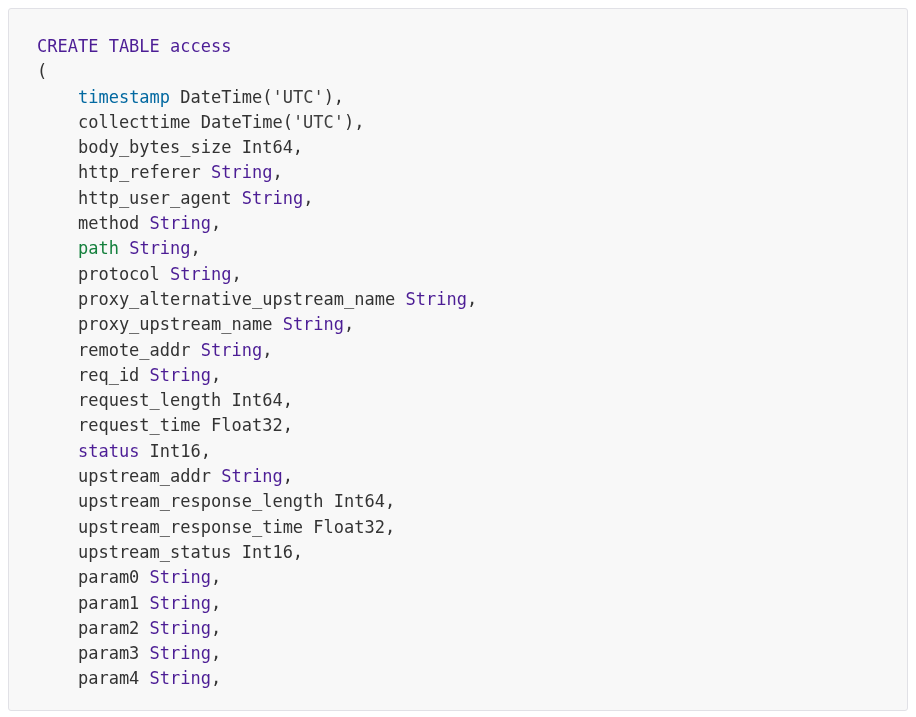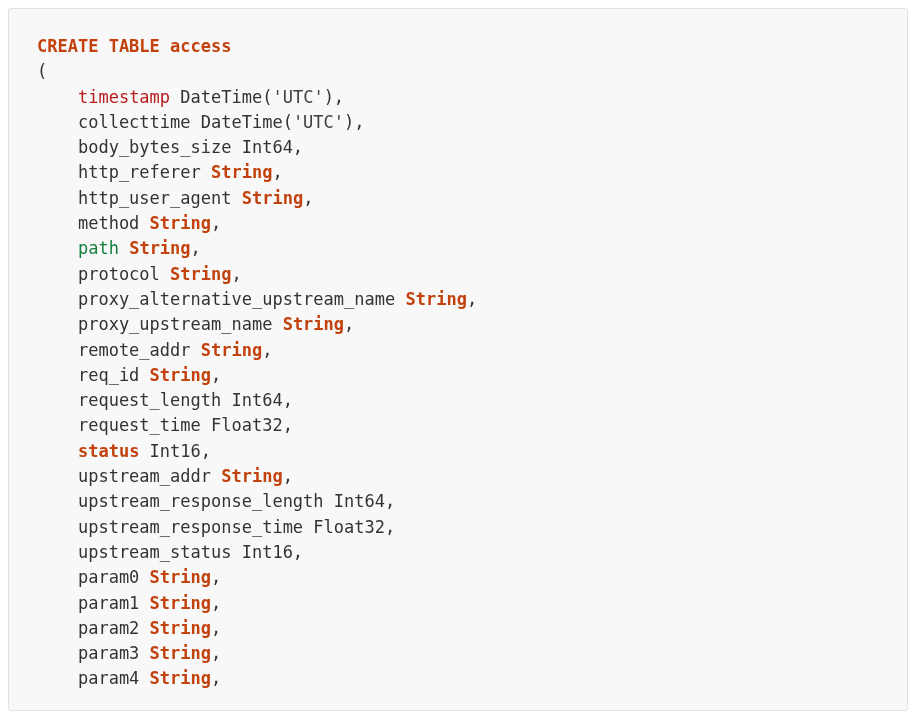--- a/index.html
+++ b/index.html
@@ -35,21 +35,21 @@
       white-space: pre;
       color: #333333;
     }
     pre.code .line {
       height: 25.3px;
       white-space: pre;
     }
     
   </style>
 <style>.tok-p{color:#333333;}
-.tok-k{color:#c2410c;font-weight:bold;}
-.tok-b{color:#b91c1c;text-align:right;}
+.tok-k{color:#4c1d95;}
+.tok-b{color:#0369a1;text-align:right;}
 .tok-s{color:#404040;}
 .tok-f{color:#15803d;}</style></head>
 <body>
 
 <div class="code-block">
   <pre class="code"><div class="line"><span class="tok-k">CREATE TABLE access</span></div><div class="line"><span class="tok-p">(</span></div><div class="line"><span class="tok-p">    </span><span class="tok-b">timestamp</span><span class="tok-p"> DateTime(</span><span class="tok-s">'UTC'</span><span class="tok-p">),</span></div><div class="line"><span class="tok-p">    collecttime DateTime(</span><span class="tok-s">'UTC'</span><span class="tok-p">),</span></div><div class="line"><span class="tok-p">    body_bytes_size Int64,</span></div><div class="line"><span class="tok-p">    http_referer </span><span class="tok-k">String</span><span class="tok-p">,</span></div><div class="line"><span class="tok-p">    http_user_agent </span><span class="tok-k">String</span><span class="tok-p">,</span></div><div class="line"><span class="tok-p">    method </span><span class="tok-k">String</span><span class="tok-p">,</span></div><div class="line"><span class="tok-p">    </span><span class="tok-f">path</span><span class="tok-p"> </span><span class="tok-k">String</span><span class="tok-p">,</span></div><div class="line"><span class="tok-p">    protocol </span><span class="tok-k">String</span><span class="tok-p">,</span></div><div class="line"><span class="tok-p">    proxy_alternative_upstream_name </span><span class="tok-k">String</span><span class="tok-p">,</span></div><div class="line"><span class="tok-p">    proxy_upstream_name </span><span class="tok-k">String</span><span class="tok-p">,</span></div><div class="line"><span class="tok-p">    remote_addr </span><span class="tok-k">String</span><span class="tok-p">,</span></div><div class="line"><span class="tok-p">    req_id </span><span class="tok-k">String</span><span class="tok-p">,</span></div><div class="line"><span class="tok-p">    request_length Int64,</span></div><div class="line"><span class="tok-p">    request_time Float32,</span></div><div class="line"><span class="tok-p">    </span><span class="tok-k">status</span><span class="tok-p"> Int16,</span></div><div class="line"><span class="tok-p">    upstream_addr </span><span class="tok-k">String</span><span class="tok-p">,</span></div><div class="line"><span class="tok-p">    upstream_response_length Int64,</span></div><div class="line"><span class="tok-p">    upstream_response_time Float32,</span></div><div class="line"><span class="tok-p">    upstream_status Int16,</span></div><div class="line"><span class="tok-p">    param0 </span><span class="tok-k">String</span><span class="tok-p">,</span></div><div class="line"><span class="tok-p">    param1 </span><span class="tok-k">String</span><span class="tok-p">,</span></div><div class="line"><span class="tok-p">    param2 </span><span class="tok-k">String</span><span class="tok-p">,</span></div><div class="line"><span class="tok-p">    param3 </span><span class="tok-k">String</span><span class="tok-p">,</span></div><div class="line"><span class="tok-p">    param4 </span><span class="tok-k">String</span><span class="tok-p">,</span></div></pre>
 </div>
 
 </body></html>

